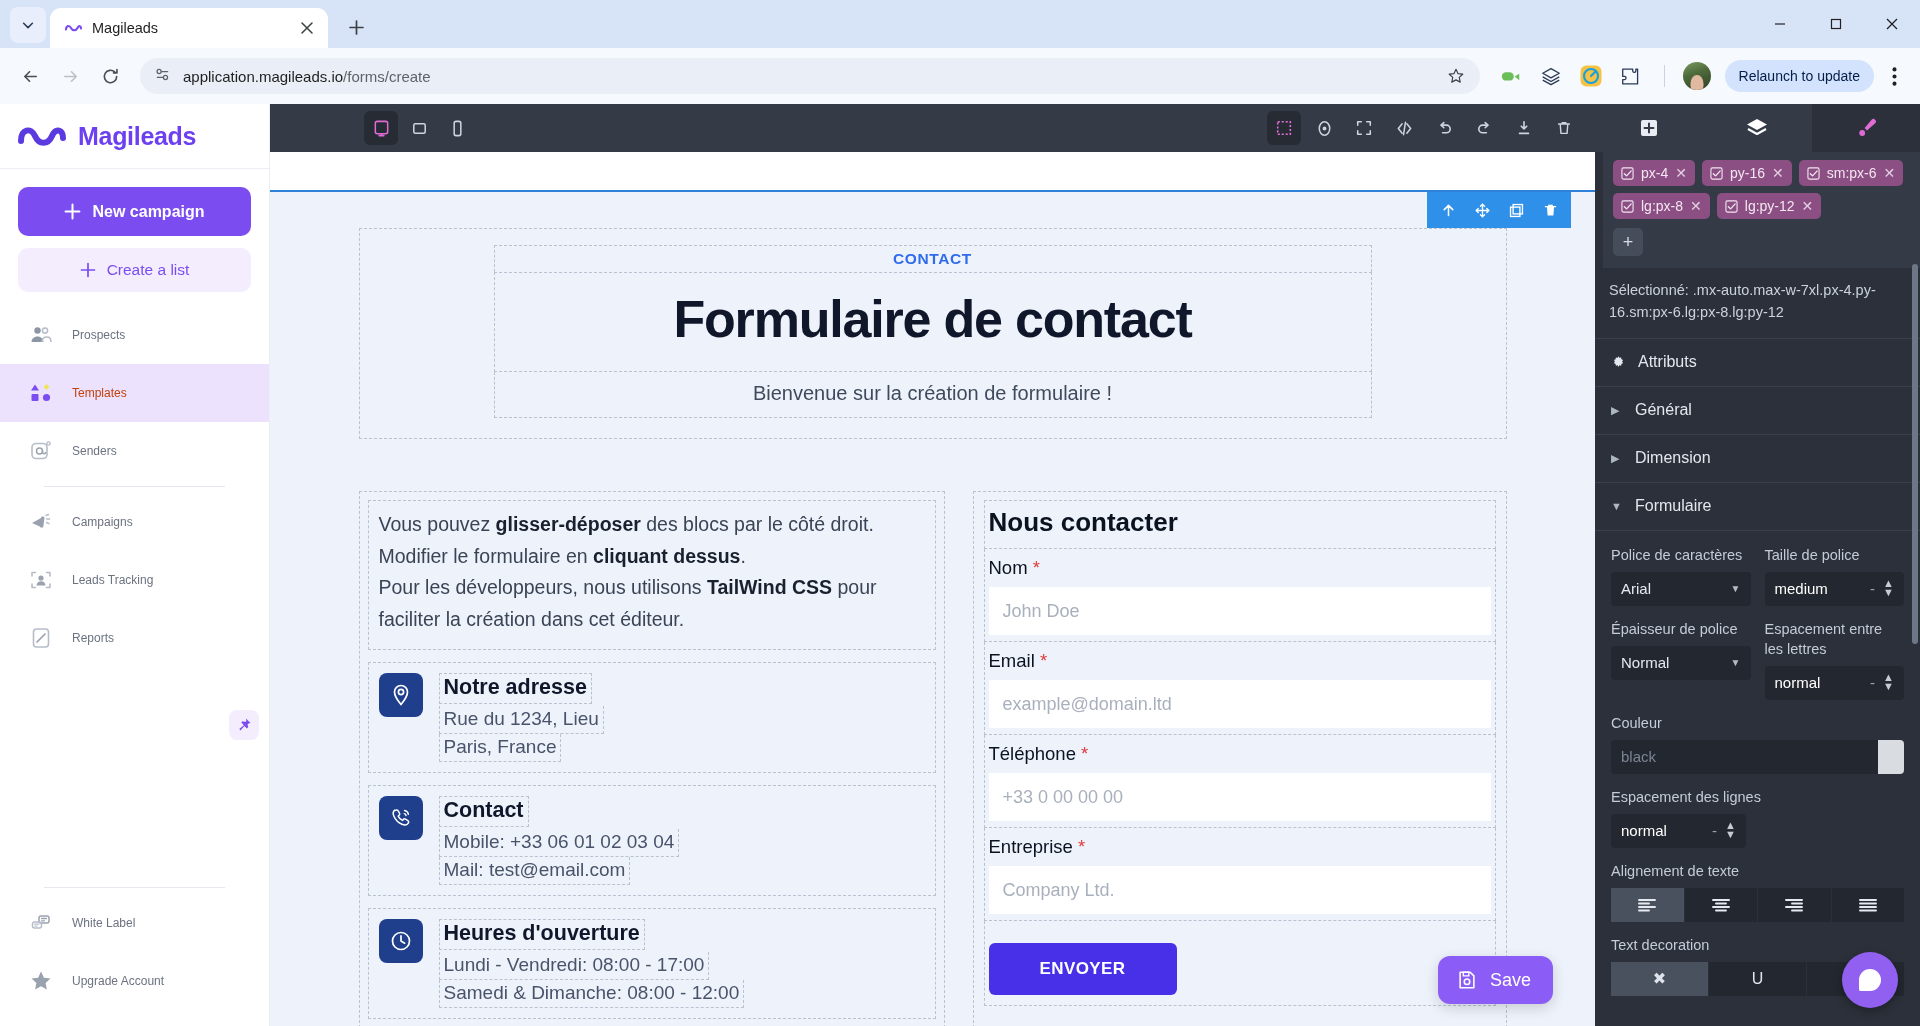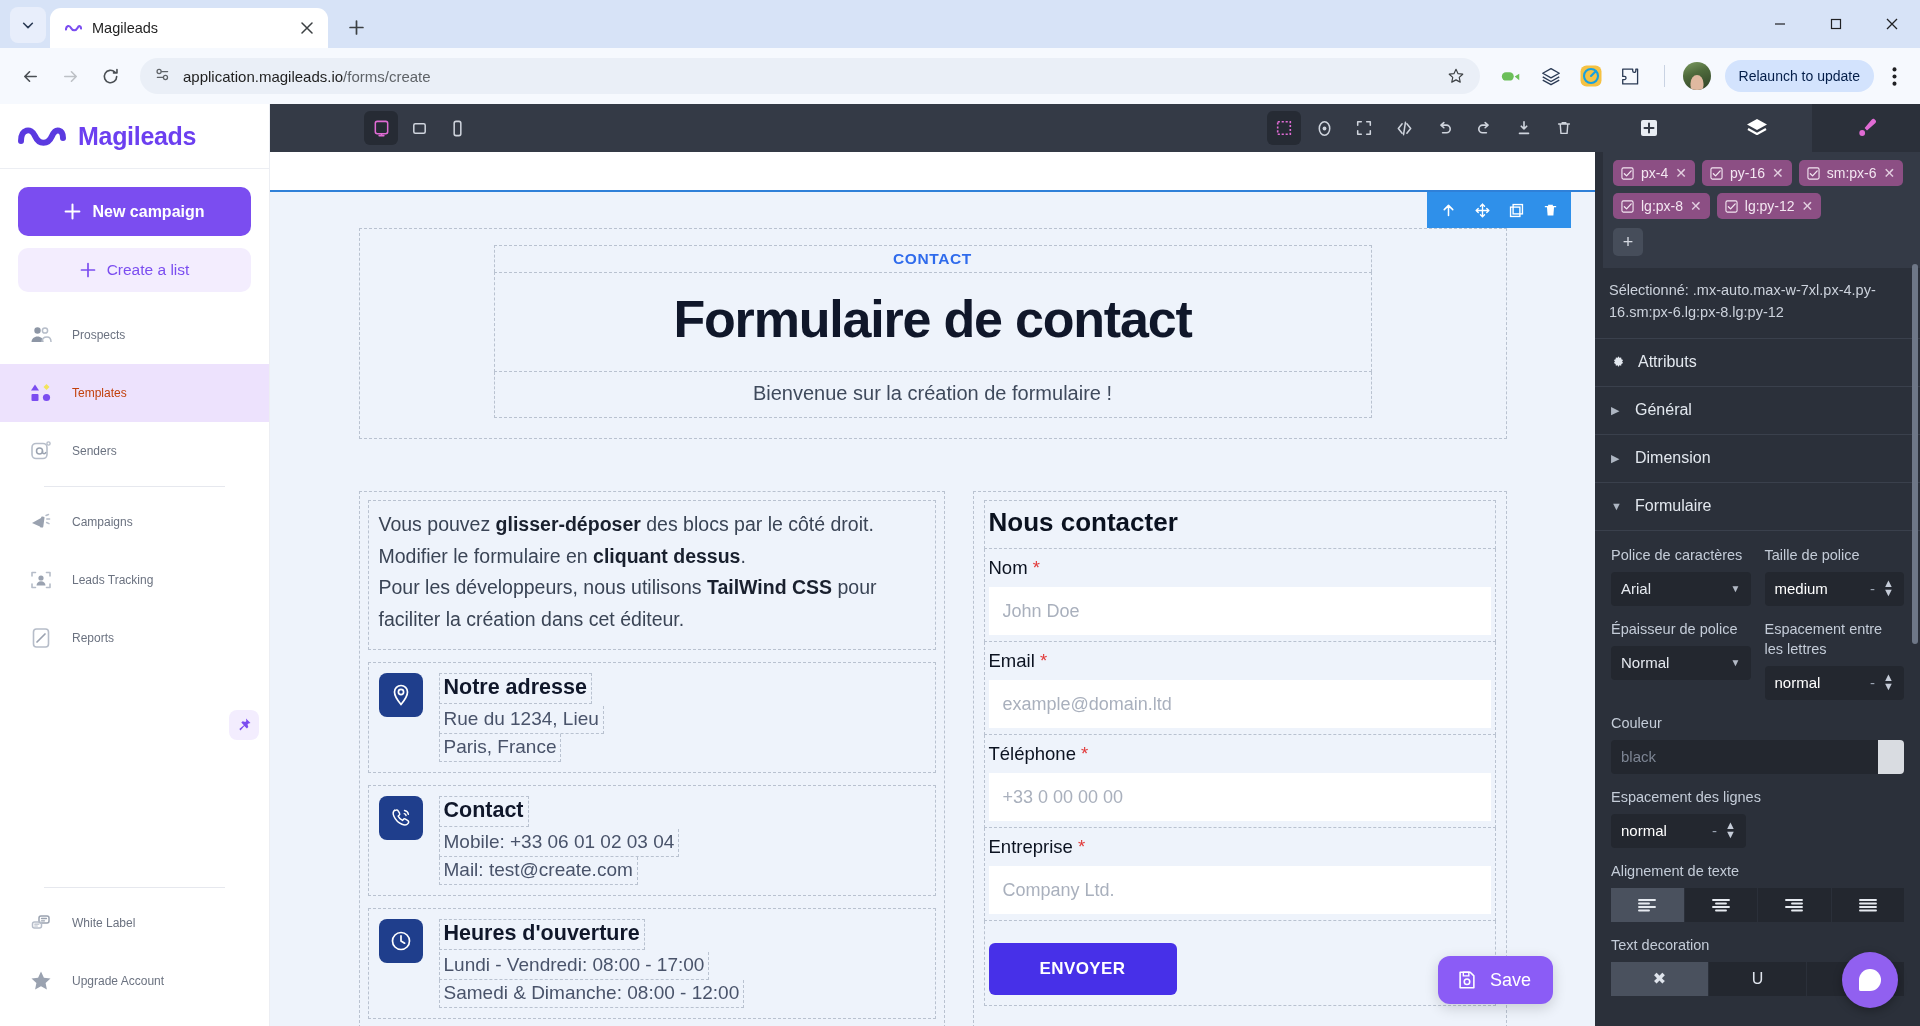--- a/index.html
+++ b/index.html
@@ -697,21 +697,21 @@
                 <div class="info-icon">
                   <svg width="24" height="24" viewBox="0 0 24 24">
                       <path d="M6.2 4.5c1.4-1 2.4-.6 3.1.6l1.2 2c.5.9.3 1.6-.4 2.2l-.9.8c.9 2 2.3 3.4 4.3 4.3l.8-.9c.6-.7 1.3-.9 2.2-.4l2 1.2c1.2.7 1.6 1.7.6 3.1-1.4 1.9-3.7 2-6.1.9-3.4-1.5-6.6-4.7-8.1-8.1-1.1-2.4-1-4.7.9-6.1-.1 0 .4.4.4.4z" fill="none" stroke="#fff" stroke-width="1.5" stroke-linejoin="round"></path>
                       <path d="M15.5 4.5c2 .3 3.6 1.9 3.9 3.9M15.2 7.6c1 .2 1.7.9 1.9 1.9" fill="none" stroke="#fff" stroke-width="1.4" stroke-linecap="round"></path>
                     </svg>
                 </div>
                 <div class="info-body">
                   <span class="info-title">Contact</span>
                   <div class="info-lines">
                     <span class="info-line">Mobile: +33 06 01 02 03 04</span>
-                    <span class="info-line">Mail: test@create.com</span>
+                    <span class="info-line">Mail: test@email.com</span>
                   </div>
                 </div>
               </div>
 
               <div class="infoblock">
                 <div class="info-icon">
                   <svg width="24" height="24" viewBox="0 0 24 24">
                       <circle cx="12" cy="12" r="8.5" fill="none" stroke="#fff" stroke-width="1.7"></circle>
                       <path d="M12 6.8V12l3.6 2.2" fill="none" stroke="#fff" stroke-width="1.7" stroke-linecap="round" stroke-linejoin="round"></path>
                     </svg>

